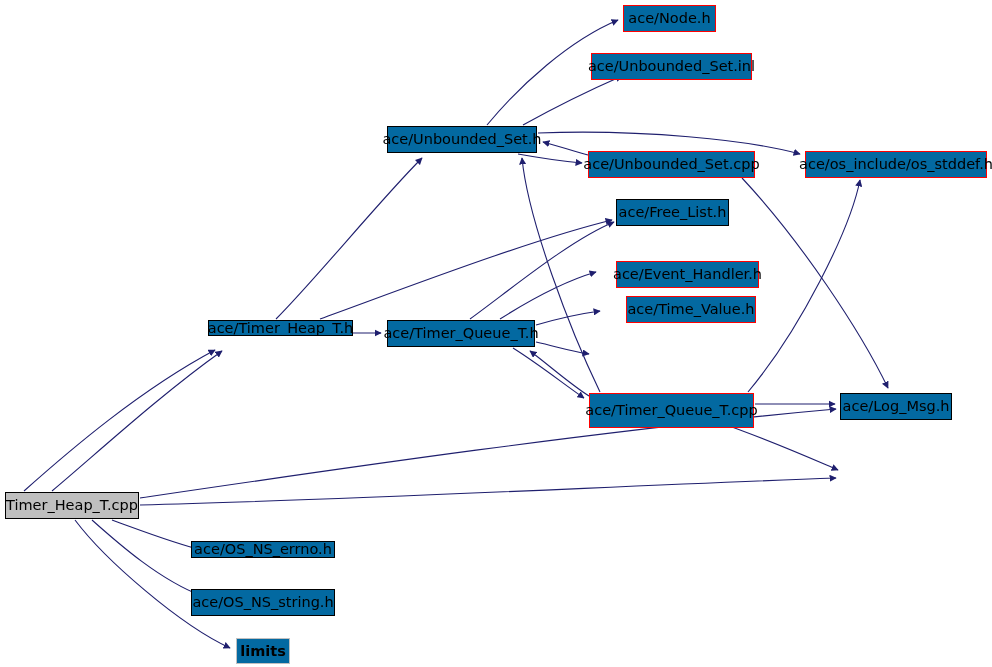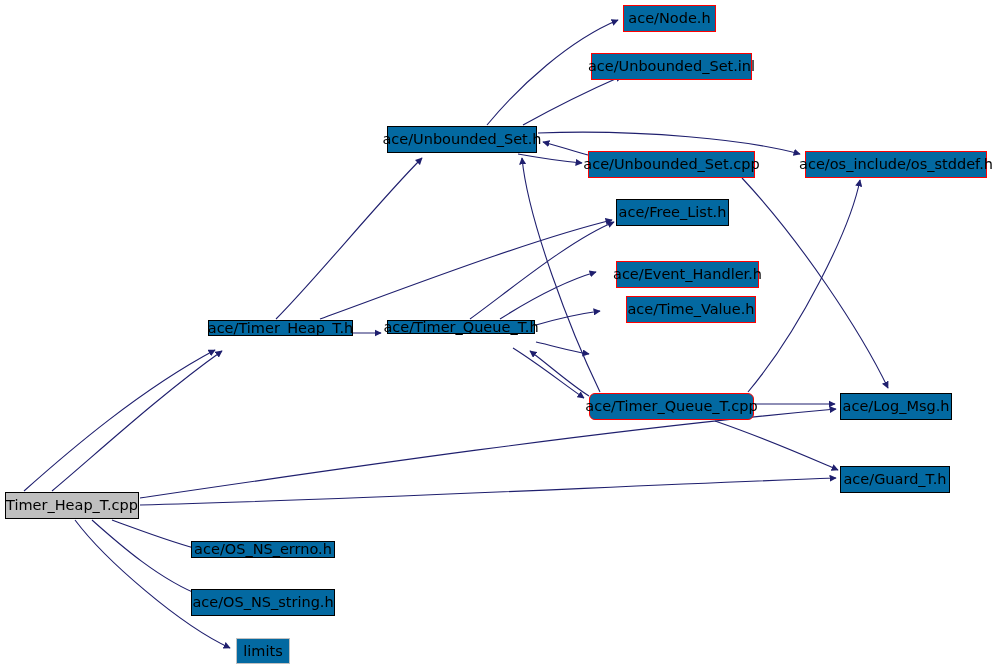--- a/index.html
+++ b/index.html
@@ -45,20 +45,21 @@
     padding: 0 6px;
   }
   .node-red {
     border-color: #ff0000;
   }
   .node-black {
     border-color: #000000;
   }
   .node-gray {
     border-color: #c0c0c0;
+    font-weight: bold;
   }
   .node-root {
     background: #bfbfbf;
     border-color: #000000;
   }
 </style>
 </head>
 <body>
 
 <div id="graph-canvas">
@@ -146,48 +147,45 @@
   </div>
 
   <div class="graph-node node-red" style="left:588px; top:151px; width:167px; height:27px;">
     <span class="node-label">ace/Unbounded_Set.cpp</span>
   </div>
 
   <div class="graph-node node-red" style="left:805px; top:151px; width:182px; height:27px;">
     <span class="node-label">ace/os_include/os_stddef.h</span>
   </div>
 
-  <div class="graph-node node-black" style="left:387px; top:320px; width:148px; height:14px;align-items:center;">
+  <div class="graph-node node-black" style="left:387px; top:320px; width:148px; height:27px;align-items:center;">
     <span class="node-label">ace/Timer_Queue_T.h</span>
   </div>
 
   <div class="graph-node node-black" style="left:616px; top:199px; width:113px; height:27px;">
     <span class="node-label">ace/Free_List.h</span>
   </div>
 
   <div class="graph-node node-red" style="left:616px; top:248px; width:143px; height:27px;margin-top:13px;">
     <span class="node-label">ace/Event_Handler.h</span>
   </div>
 
   <div class="graph-node node-red" style="left:605px; top:296px; width:130px; height:27px;margin-left:21px;">
     <span class="node-label">ace/Time_Value.h</span>
   </div>
 
 
-  <div class="graph-node node-red" style="left:589px; top:393px; width:165px; height:27px;border-radius:6px;">
+  <div class="graph-node node-red" style="left:589px; top:393px; width:165px; height:35px;">
     <span class="node-label">ace/Timer_Queue_T.cpp</span>
   </div>
 
   <div class="graph-node node-black" style="left:840px; top:393px; width:112px; height:27px;">
     <span class="node-label">ace/Log_Msg.h</span>
   </div>
 
-  <div class="graph-node node-black" style="left:840px; top:466px; width:110px; height:27px;">
-    <span class="node-label">ace/Guard_T.h</span>
-  </div>
 
   <div class="graph-node node-black" style="left:191px; top:541px; width:144px; height:17px;">
     <span class="node-label">ace/OS_NS_errno.h</span>
   </div>
 
   <div class="graph-node node-black" style="left:191px; top:589px; width:144px; height:27px;">
     <span class="node-label">ace/OS_NS_string.h</span>
   </div>
 
   <div class="graph-node node-gray" style="left:236px; top:638px; width:54px; height:26px;">

